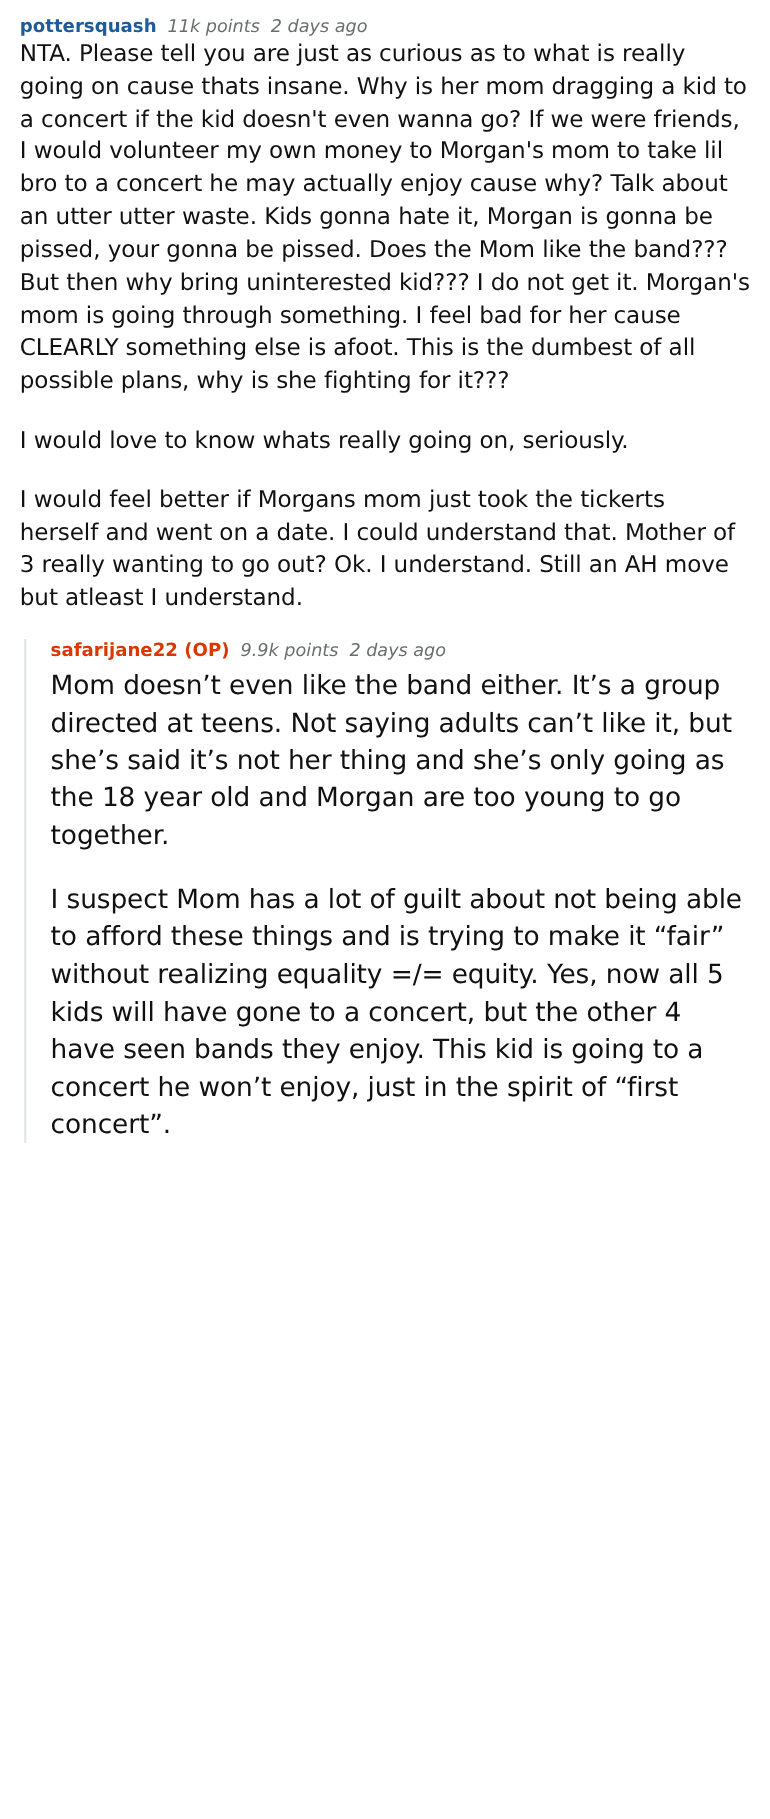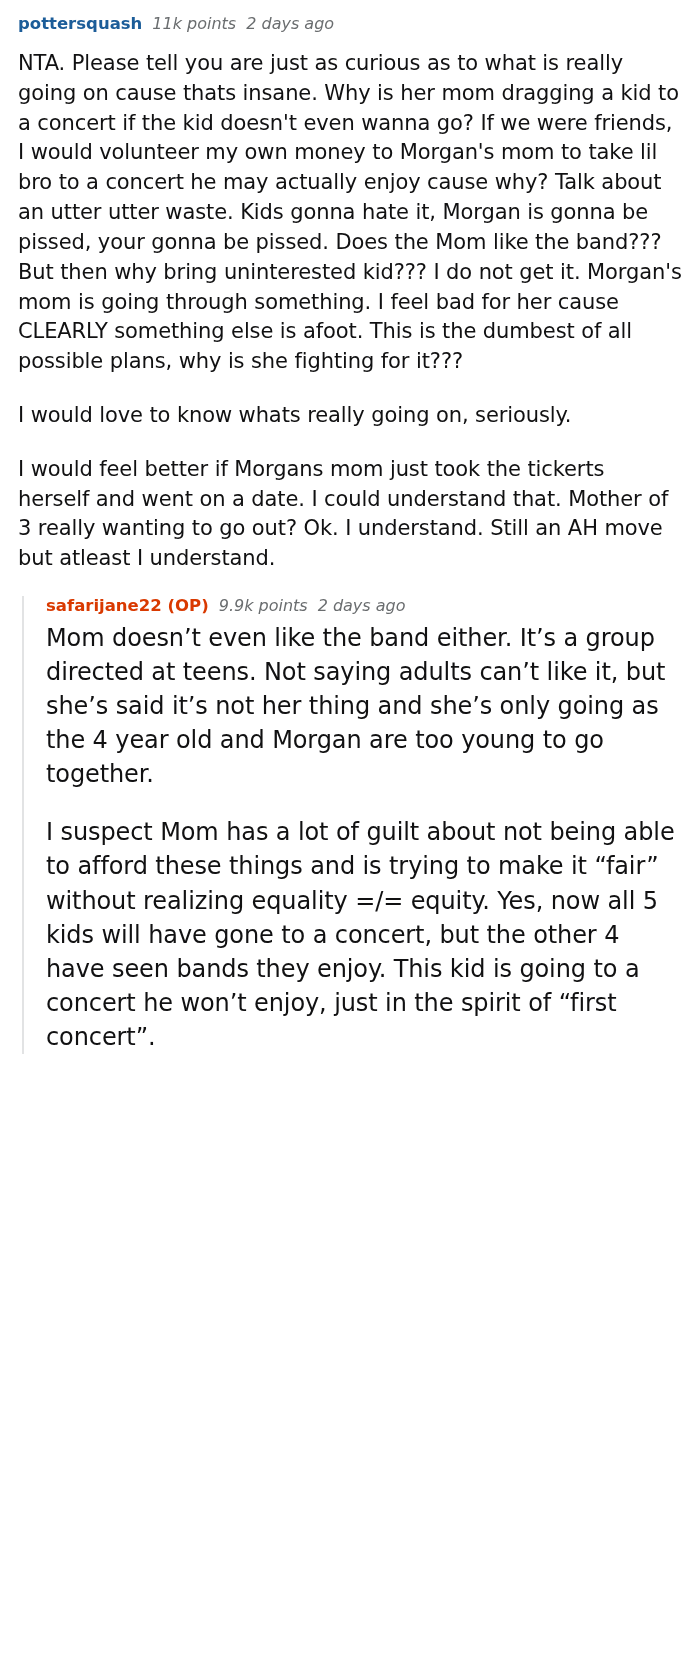--- a/index.html
+++ b/index.html
@@ -18,21 +18,21 @@
     box-sizing: border-box;
     padding: 14px 18px 0 18px;
   }
   .comment {
     position: relative;
   }
   .comment-header {
     display: flex;
     align-items: baseline;
     gap: 10px;
-    margin-bottom: 16px;
+    margin-bottom: 1px;
     font-size: 16.5px;
   }
   .author {
     font-weight: bold;
     font-size: 16.5px;
   }
   .author.op-author {
     color: #d93900;
   }
   .author.normal-author {
@@ -87,20 +87,20 @@
       <p>I would feel better if Morgans mom just took the tickerts herself and went on a date. I could understand that. Mother of 3 really wanting to go out? Ok. I understand. Still an AH move but atleast I understand.</p>
     </div>
 
     <div class="reply">
       <div class="comment-header">
         <span class="author op-author">safarijane22 (OP)</span>
         <span class="meta">9.9k points</span>
         <span class="meta">2 days ago</span>
       </div>
       <div class="body-text">
-        <p>Mom doesn’t even like the band either. It’s a group directed at teens. Not saying adults can’t like it, but she’s said it’s not her thing and she’s only going as the 4 year old and Morgan are too young to go together.</p>
+        <p>Mom doesn’t even like the band either. It’s a group directed at teens. Not saying adults can’t like it, but she’s said it’s not her thing and she’s only going as the 18 year old and Morgan are too young to go together.</p>
         <p>I suspect Mom has a lot of guilt about not being able to afford these things and is trying to make it “fair” without realizing equality =/= equity. Yes, now all 5 kids will have gone to a concert, but the other 4 have seen bands they enjoy. This kid is going to a concert he won’t enjoy, just in the spirit of “first concert”.</p>
       </div>
     </div>
   </div>
 
   <div class="spacer-bottom"></div>
 </div>
 
 </body></html>

